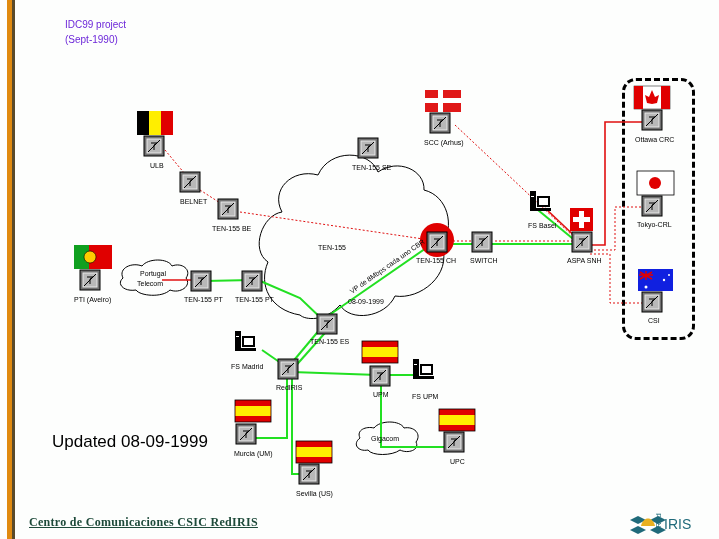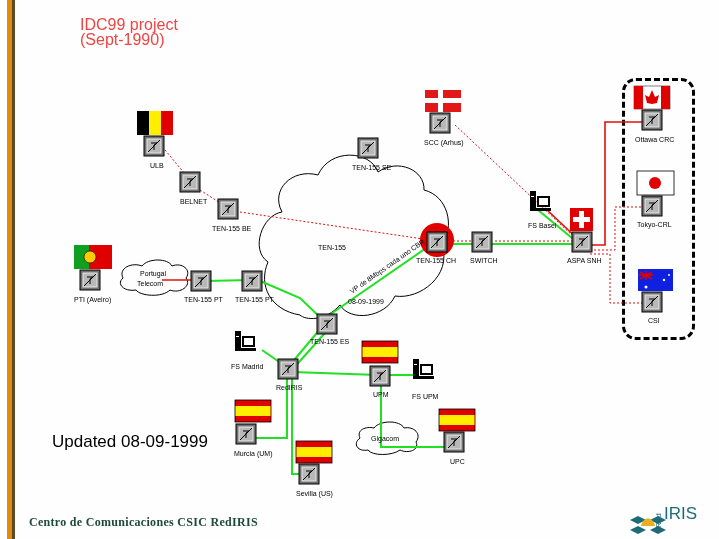--- a/index.html
+++ b/index.html
@@ -1,22 +1,22 @@
 <!DOCTYPE html>
 <html><head>
 <meta charset="utf-8">
 <style>
   html, body { margin:0; padding:0; }
   body { width:719px; height:539px; background:#fdfefd; position:relative; overflow:hidden; font-family:"Liberation Sans", sans-serif; }
   .bar { position:absolute; left:7px; top:0; width:5px; height:539px; background:#e08a10; border-right:3px solid #5a4a2a; }
-  .title { position:absolute; left:65px; top:17px; font-size:16px; line-height:15px; color:#ef4444;margin-left:15px; }
+  .title { position:absolute; left:65px; top:17px; font-size:10px; line-height:15px; color:#6d28d9; }
   .updated { position:absolute; left:52px; top:432px; font-size:17px; color:#000; }
-  .footer { position:absolute; left:29px; top:515px; font-family:"Liberation Serif", serif; font-weight:bold; font-size:12px; color:#1e4a3a; letter-spacing:0.3px; }
+  .footer { position:absolute; left:29px; top:515px; font-family:"Liberation Serif", serif; font-weight:bold; font-size:12px; color:#1e4a3a; letter-spacing:0.3px;text-decoration:underline; }
   .logo { position:absolute; left:628px; top:510px; width:88px; height:26px; }
-  .logo-text { position:absolute; left:664px; top:504px; font-size:17px; color:#1f6a7a; font-family:"Liberation Sans", sans-serif; }
+  .logo-text { position:absolute; left:664px; top:516px; font-size:14px; color:#1f6a7a; font-family:"Liberation Sans", sans-serif; }
   .logo-red { position:absolute; left:654px; top:512px; font-size:8px; color:#1f6a7a; transform:rotate(-90deg); transform-origin:left top; top:528px; }
   svg#net { position:absolute; left:0; top:0; }
   .lbl { font-family:"Liberation Sans", sans-serif; font-size:7px; fill:#000; }
   .dashbox { position:absolute; left:622px; top:78px; width:67px; height:256px; border:3px dashed #000; border-radius:14px; }
 </style>
 </head>
 <body>
 
 <div class="bar"></div>
 

